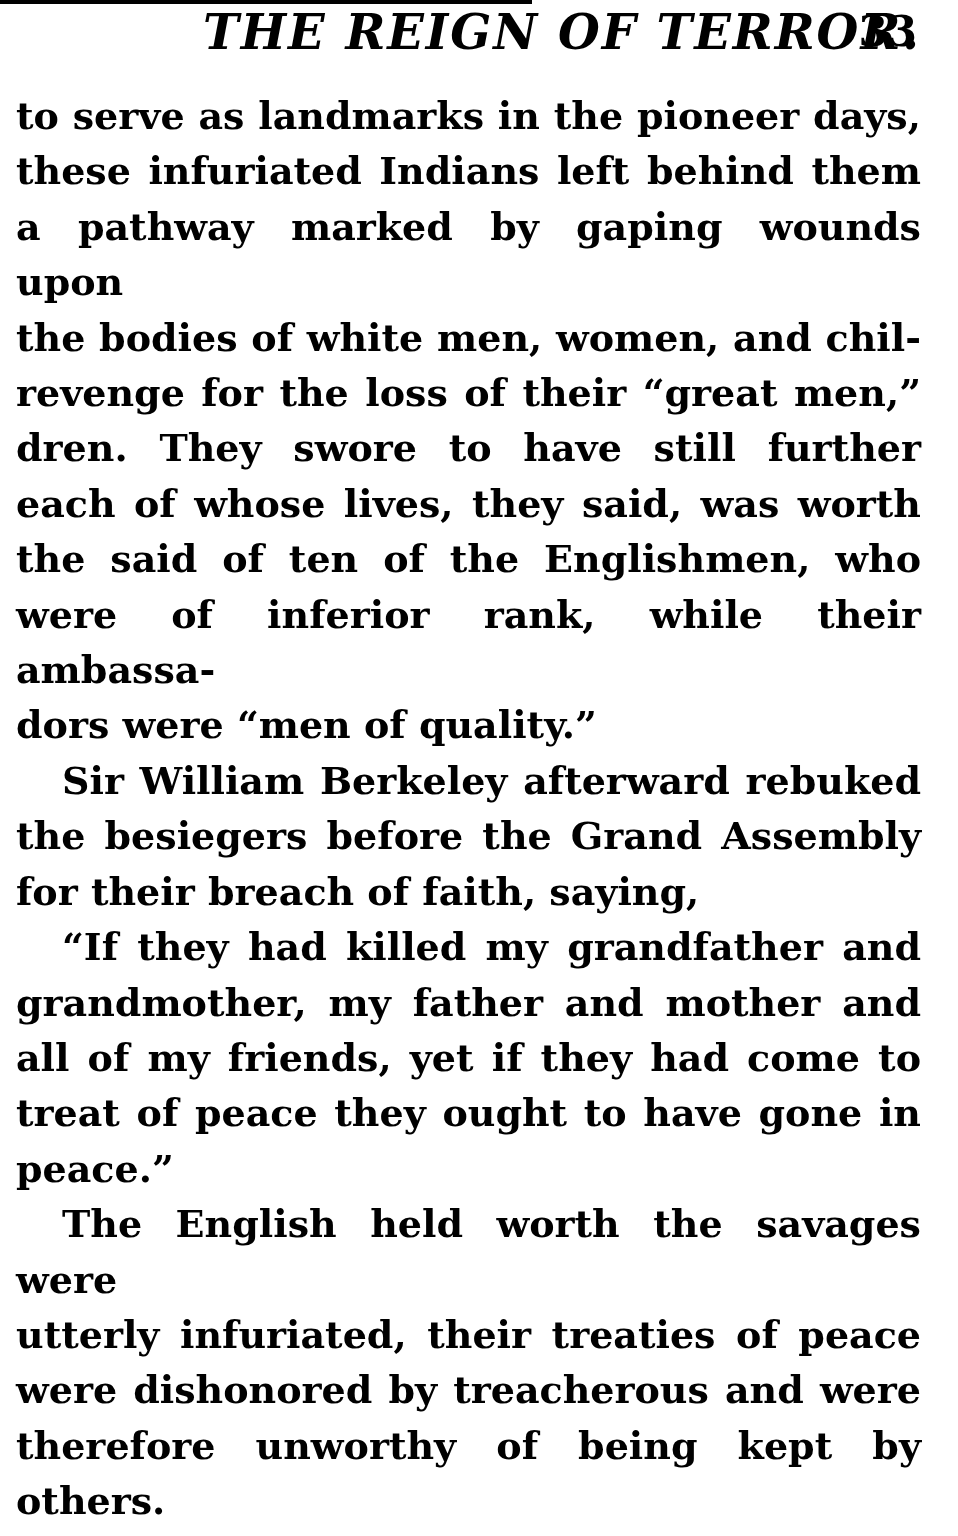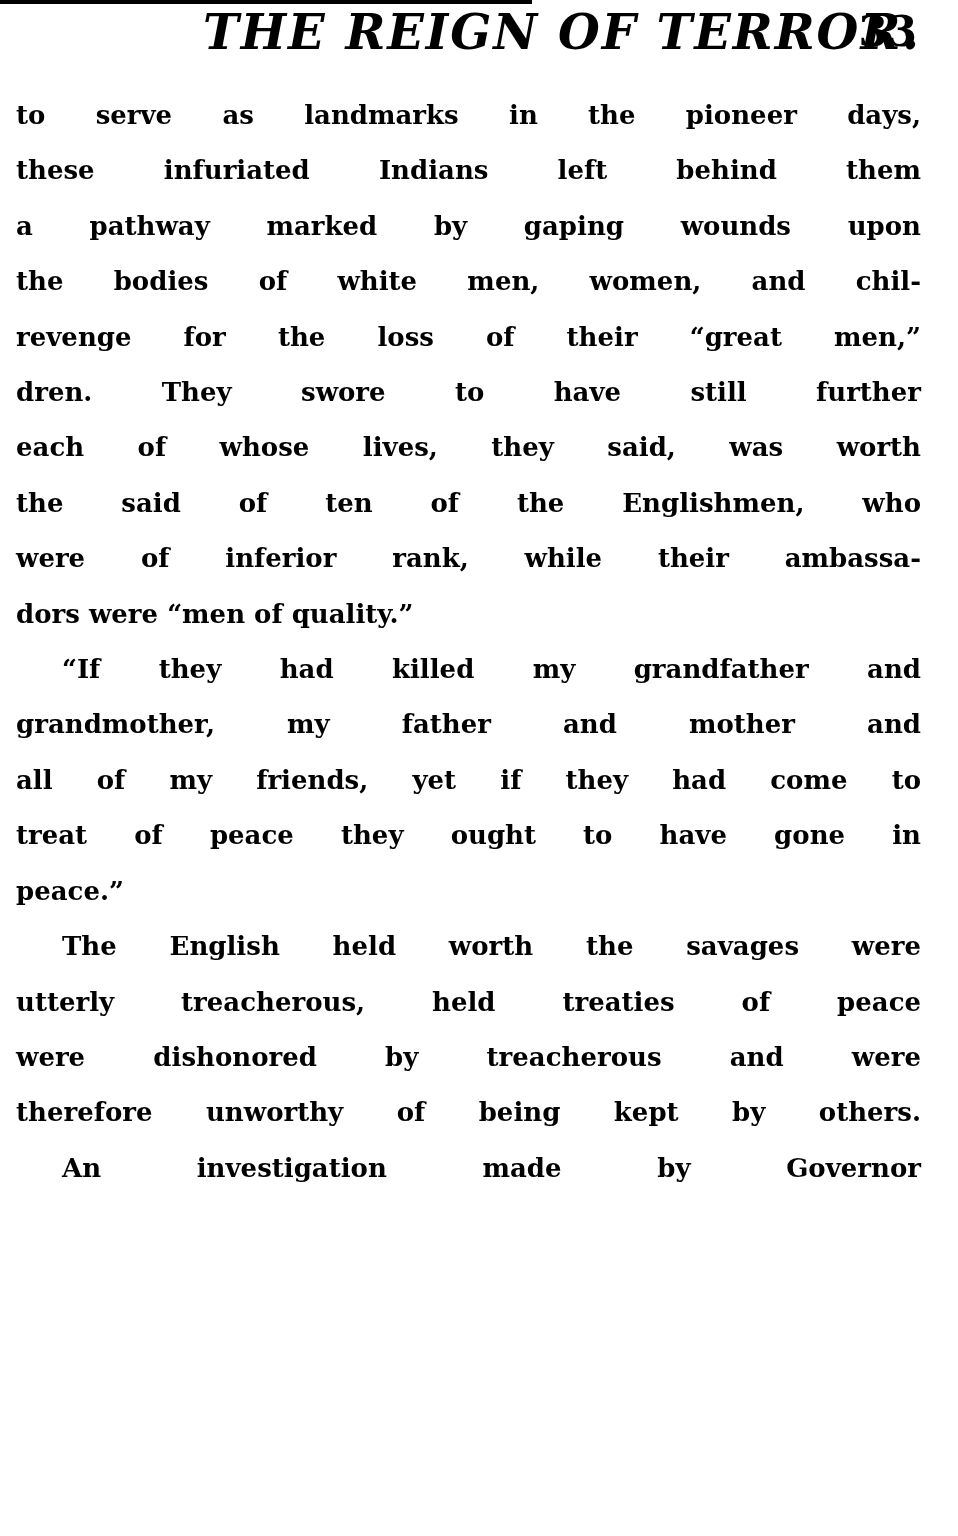--- a/index.html
+++ b/index.html
@@ -34,21 +34,21 @@
     font-weight: 700;
     font-size: 42px;
     line-height: 48px;
   }
   .body-text {
     margin-top: 32px;
     padding: 0 37px 0 16px;
   }
   .para { margin: 0; }
   .ln {
-    font-size: 26px;
+    font-size: 38px;
     font-weight: 700;
     line-height: 55.4px;
     text-align: justify;
     text-align-last: justify;
     text-justify: inter-word;
     white-space: normal;
   }
   .end { text-align-last: left; }
   .ind { text-indent: 46px; }
 </style>
@@ -72,32 +72,37 @@
       <div class="ln">a pathway marked by gaping wounds upon</div>
       <div class="ln">the bodies of white men, women, and chil-</div>
       <div class="ln">revenge for the loss of their “great men,”</div>
       <div class="ln">dren.  They swore to have still further</div>
       <div class="ln">each of whose lives, they said, was worth</div>
       <div class="ln">the said of ten of the Englishmen, who</div>
       <div class="ln">were of inferior rank, while their ambassa-</div>
       <div class="ln end">dors were “men of quality.”</div>
     </div>
 
+    <div class="para">
+      <div class="ln ind">Sir William Berkeley afterward rebuked</div>
+      <div class="ln">the besiegers before the Grand Assembly</div>
+      <div class="ln end">for their breach of faith, saying,</div>
+    </div>
 
     <div class="para">
       <div class="ln ind">“If they had killed my grandfather and</div>
       <div class="ln">grandmother, my father and mother and</div>
       <div class="ln">all of my friends, yet if they had come to</div>
       <div class="ln">treat of peace they ought to have gone in</div>
       <div class="ln end">peace.”</div>
     </div>
 
     <div class="para">
       <div class="ln ind">The English held worth the savages were</div>
-      <div class="ln">utterly treacherous, held treaties of peace</div>
+      <div class="ln">utterly infuriated, their treaties of peace</div>
       <div class="ln">were dishonored by treacherous and were</div>
       <div class="ln">therefore unworthy of being kept by others.</div>
     </div>
 
     <div class="para">
       <div class="ln ind">An investigation made by Governor</div>
 
     </div>
 
   </div>

